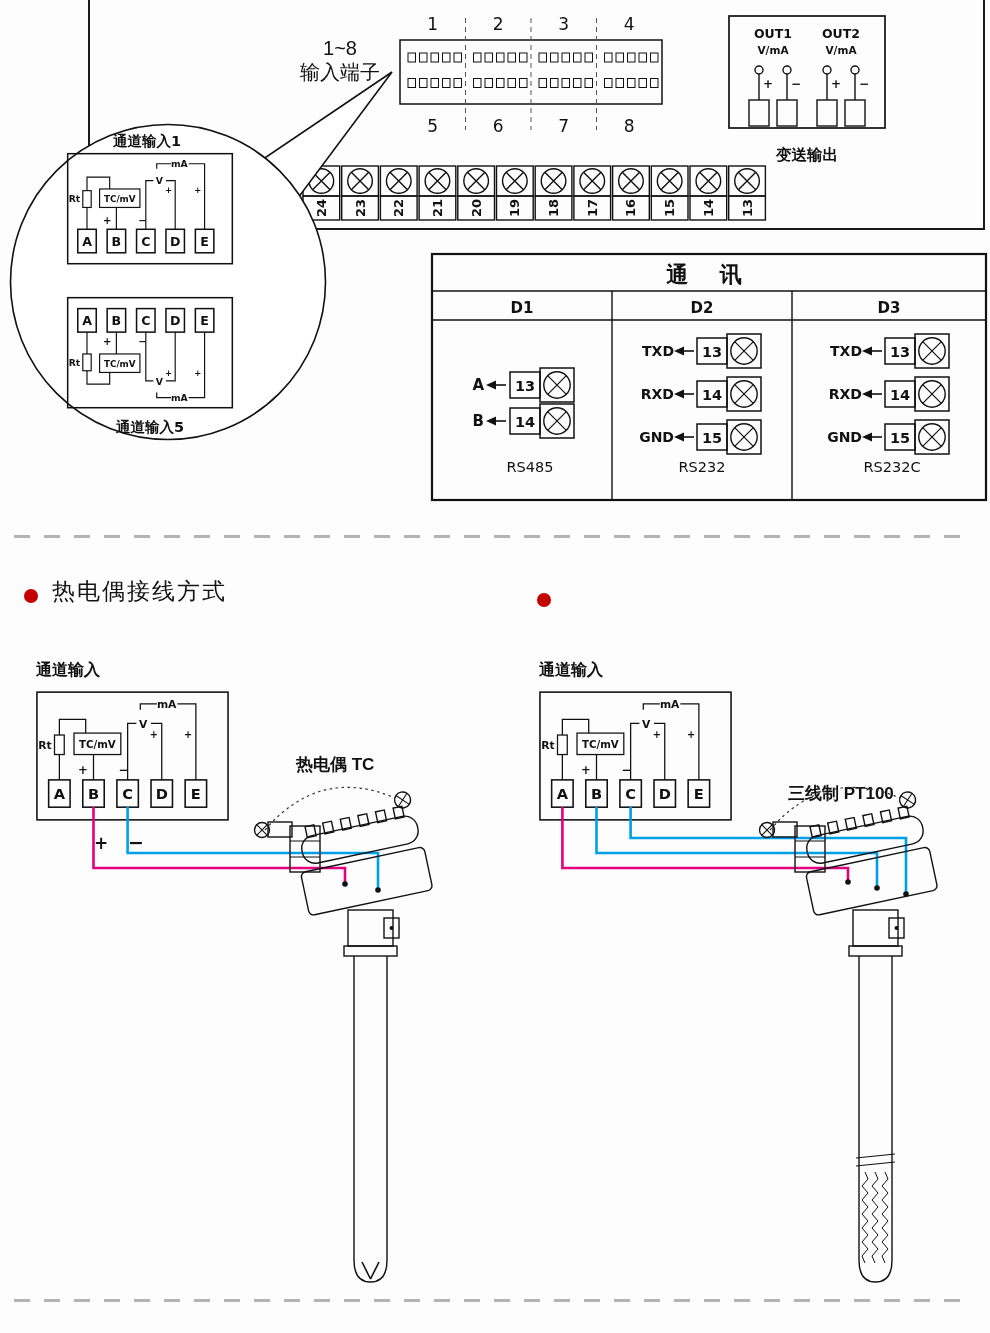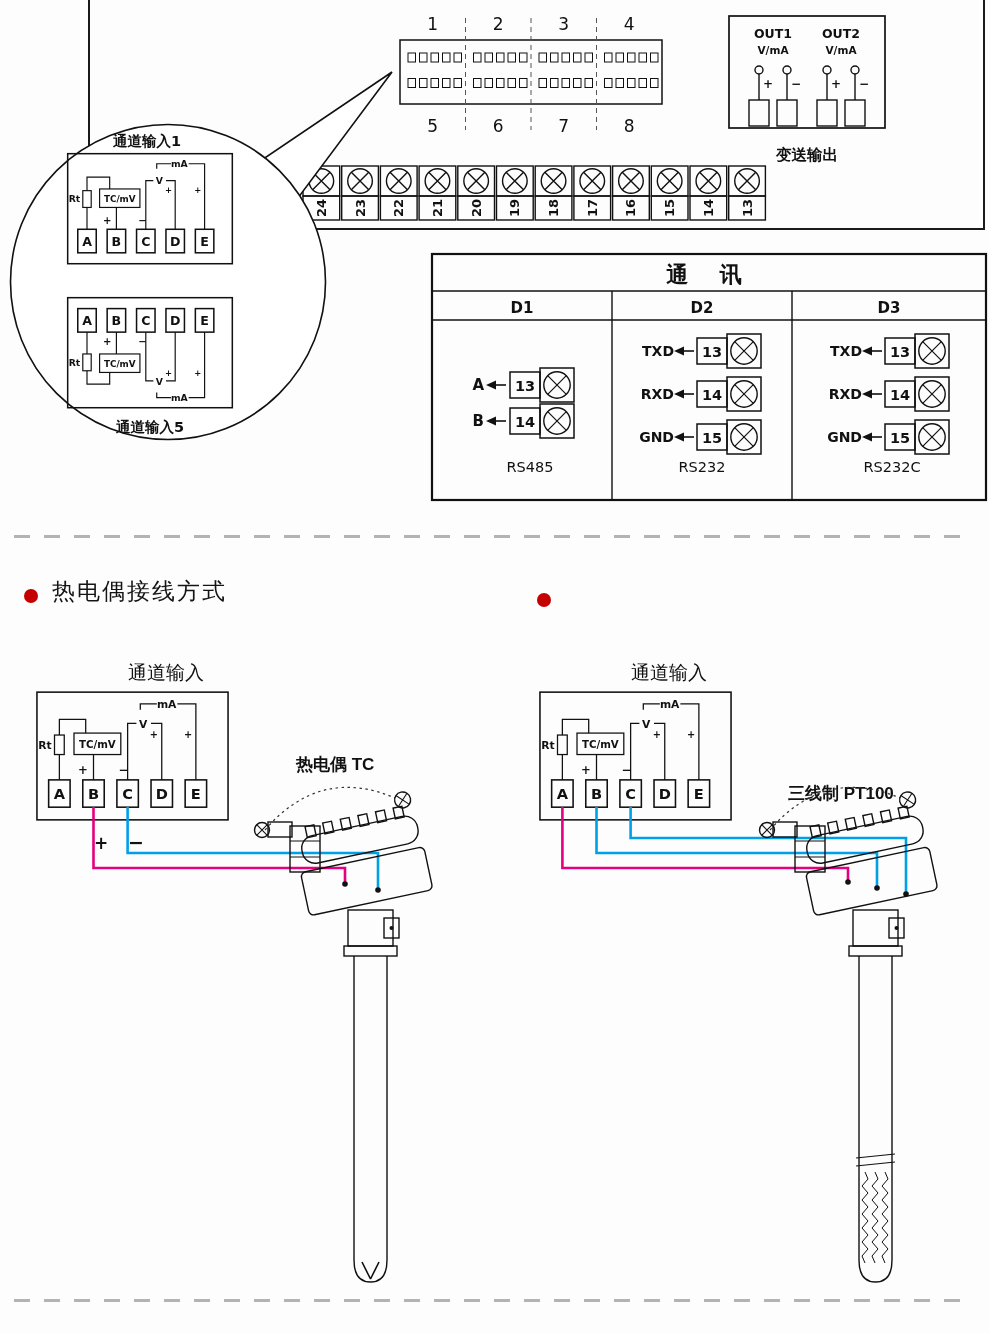--- a/index.html
+++ b/index.html
@@ -5,21 +5,21 @@
   * { margin:0; padding:0; box-sizing:border-box; }
   html,body { background:#fff; }
   .canvas { position:relative; width:990px; height:1333px; background:#fdfdfd;
             font-family:"Liberation Sans",sans-serif; color:#111; overflow:hidden; }
   .abs { position:absolute; }
   svg { display:block; overflow:visible; }
   svg text { fill:#111; stroke:none; font-family:"DejaVu Sans",sans-serif; }
   .dash-line { height:3px; background:repeating-linear-gradient(90deg,#b3b3b3 0 16px,transparent 16px 30px); }
   .bullet { width:14px; height:14px; border-radius:50%; background:var(--bullet,#c40000); }
   .sec-title { font-size:23px; font-weight:500; letter-spacing:2px; color:#141414; }
-  .chan-label { text-align:right; font-size:19px; font-weight:400; }
+  .chan-label { text-align:left; font-size:16px; font-weight:700; }
   .probe-label { font-size:17px; font-weight:600; }
   .conn-label { text-align:center; font-size:20px; line-height:24px; z-index:3; }
   .wire-pink { stroke:var(--wire-pink,#e4007f); }
   .wire-blue { stroke:var(--wire-blue,#00a0e9); }
 </style>
 </head>
 <body>
 
 <div class="canvas">
 
@@ -393,20 +393,24 @@
         <text x="60" y="35" font-size="15">B</text>
         <text x="95" y="35" font-size="15">C</text>
         <text x="130" y="35" font-size="15">D</text>
         <text x="165" y="35" font-size="15">E</text>
       </g>
     </g>
 
     <text x="145" y="390" font-size="14.5" font-weight="bold" text-anchor="middle">通道输入5</text>
   </svg>
 
+  <div class="abs conn-label" style="left:282px;top:36px;width:116px">
+    <div>1~8</div>
+    <div>输入端子</div>
+  </div>
 
   <div class="abs dash-line" style="left:14px;top:535px;width:958px"></div>
 
   <span class="abs bullet" style="left:24px;top:589px"></span>
   <div class="abs sec-title" style="left:52px;top:576px">热电偶接线方式</div>
   <span class="abs bullet" style="left:537px;top:593px"></span>
 
   <div class="abs chan-label" style="left:36px;top:660px;width:168px">通道输入</div>
 
   <svg class="abs" style="left:35px;top:690px" width="195" height="132" viewBox="0 0 200 135">

